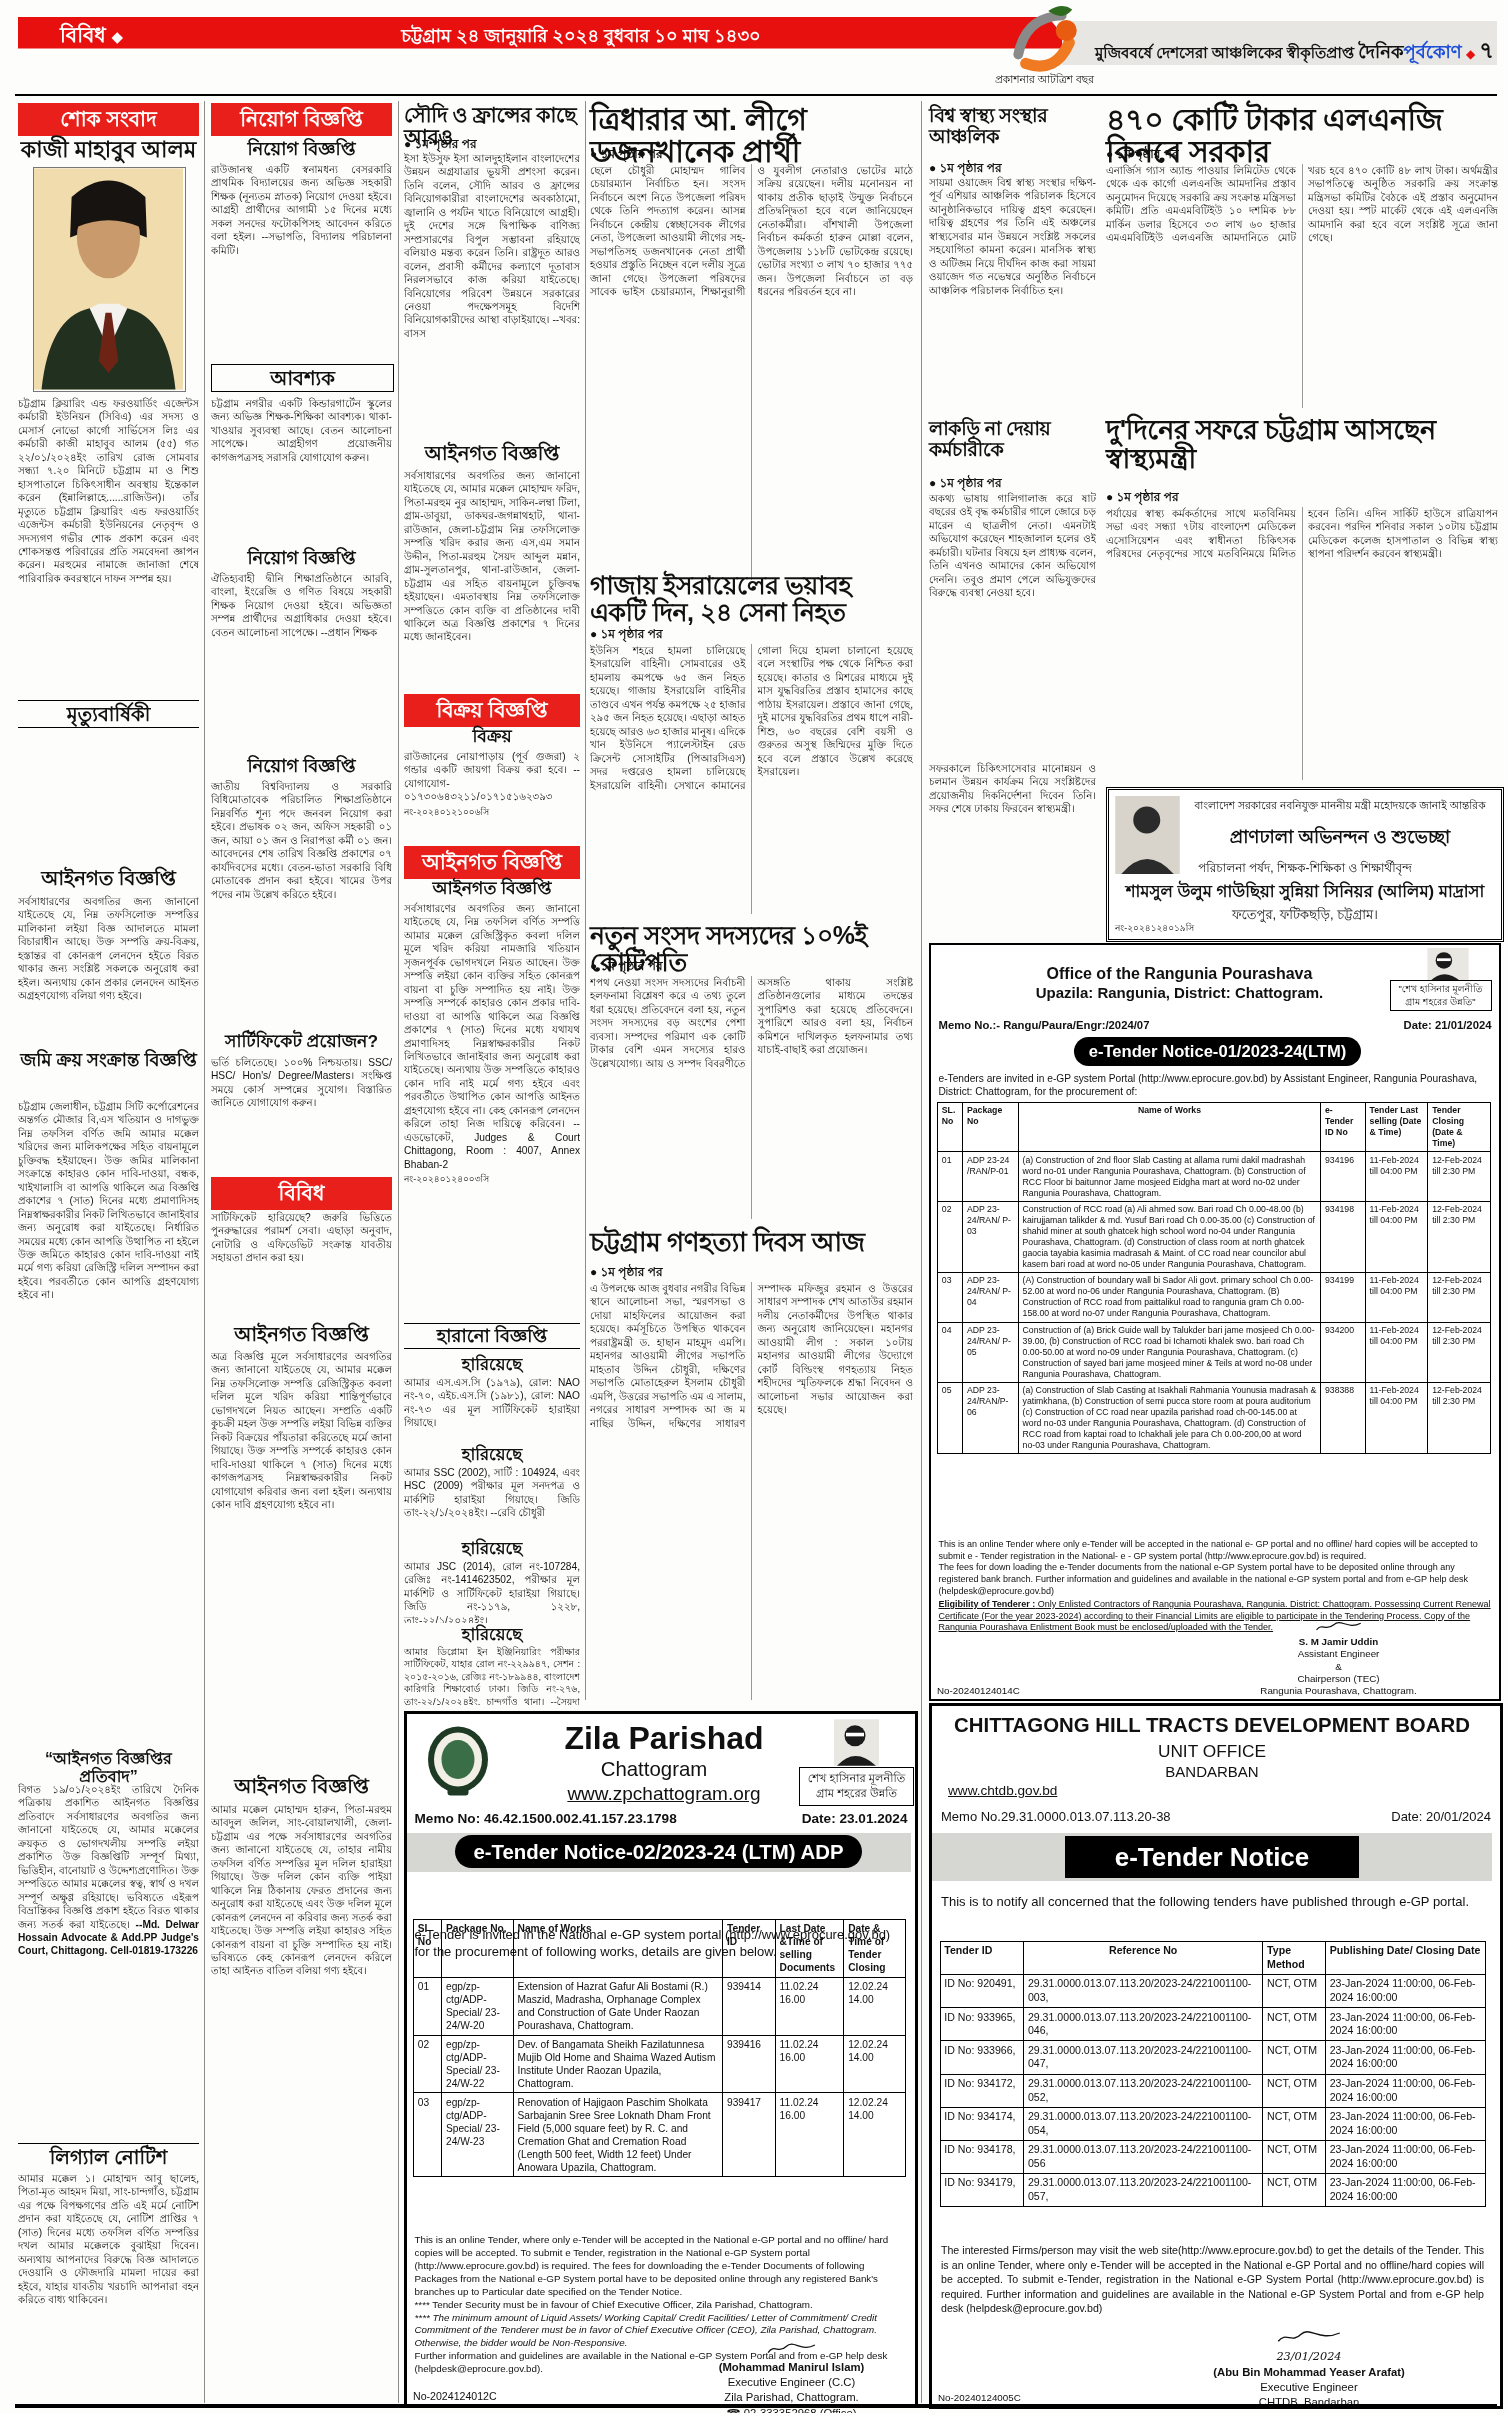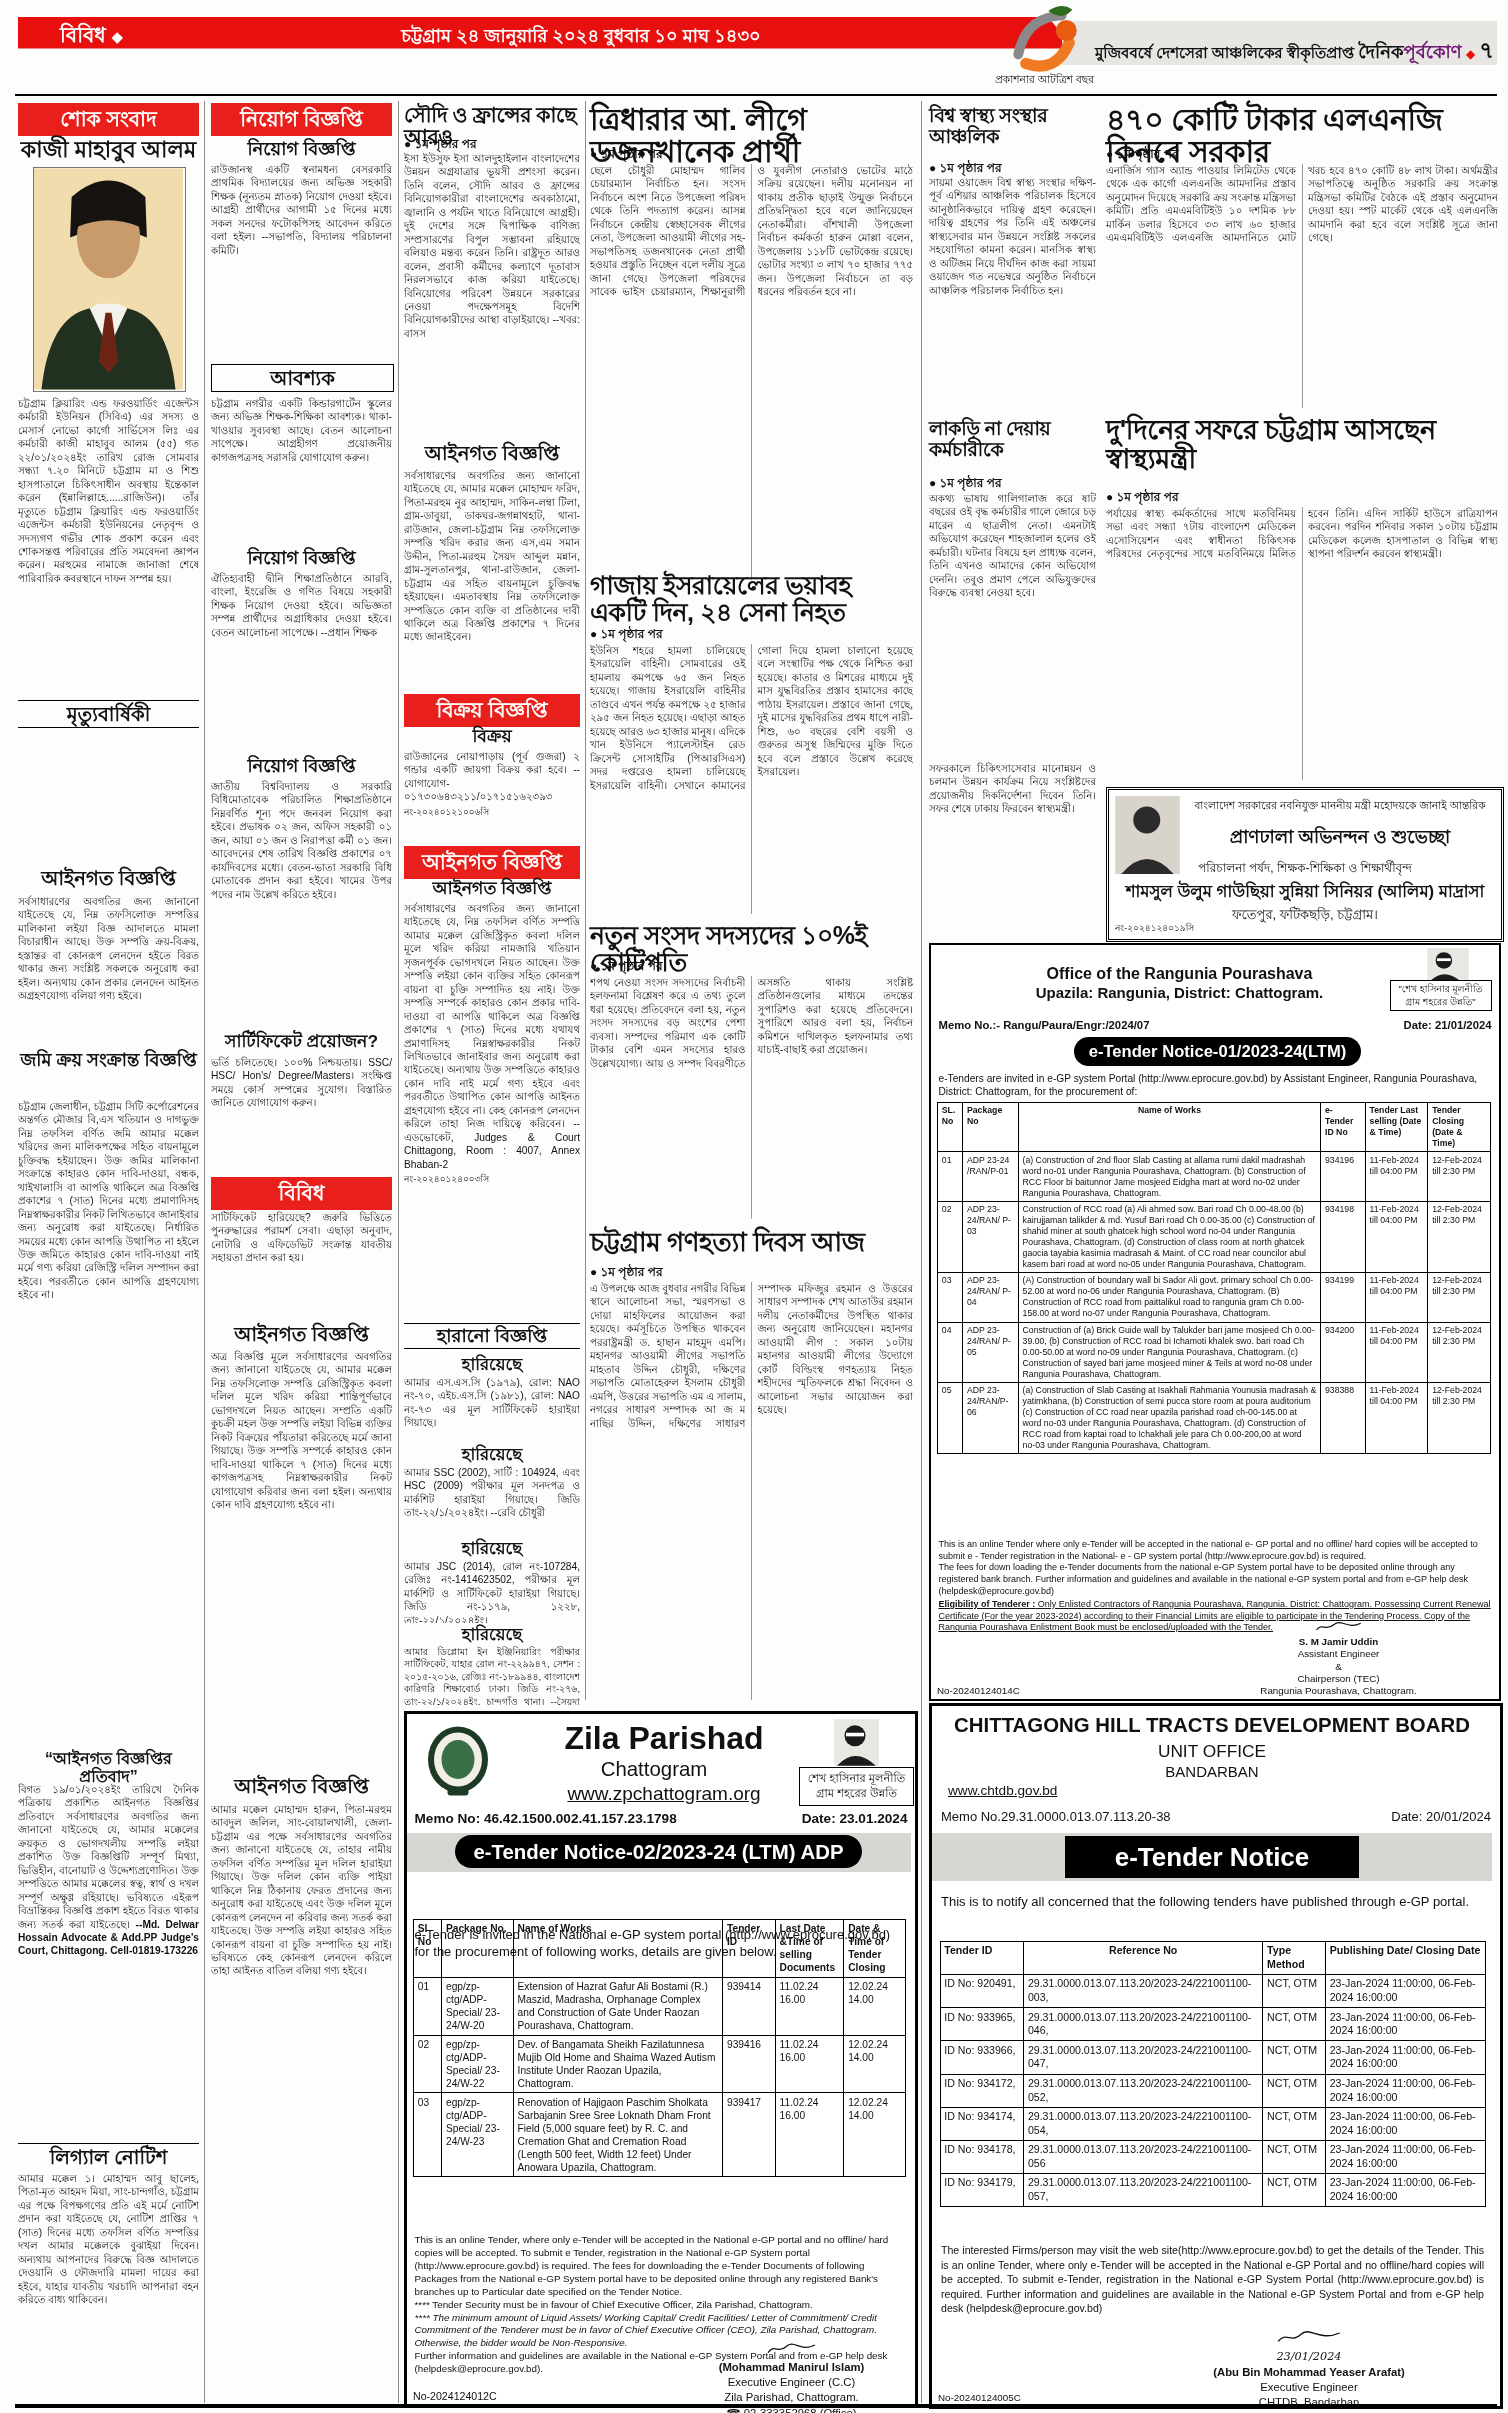--- a/index.html
+++ b/index.html
@@ -38,21 +38,21 @@
     <div class="abs" style="left:317px;top:22px;width:528px;color:#fff;font-weight:bold;font-size:18px;text-align:center;">চট্টগ্রাম ২৪ জানুয়ারি ২০২৪ বুধবার ১০ মাঘ ১৪৩০</div>
 
     <svg class="abs" style="left:1003px;top:1.5px;" width="83" height="78" viewBox="0 0 110 104">
       <path d="M20 70 Q30 20 78 18" stroke="#8a8a8a" stroke-width="13" fill="none" stroke-linecap="round"></path>
       <path d="M30 82 Q70 96 88 54" stroke="#f07a22" stroke-width="15" fill="none" stroke-linecap="round"></path>
       <circle cx="84" cy="38" r="14" fill="#e85c12"></circle>
       <path d="M60 12 Q78 0 92 10 Q80 26 60 12" fill="#2e6b1f"></path>
     </svg>
     <div class="abs" style="left:1094px;top:33px;width:400px;text-align:right;font-size:15px;font-weight:bold;">
       <span>মুজিববর্ষে দেশসেরা আঞ্চলিকের স্বীকৃতিপ্রাপ্ত</span>
-      <span style="font-size:18px;">দৈনিক</span><span style="color:#701a75;font-size:18px;">পূর্বকোণ</span>
+      <span style="font-size:18px;">দৈনিক</span><span style="color:#1d4ed8;font-size:18px;">পূর্বকোণ</span>
       <span style="color:#e8100f;font-size:12px;">◆</span>
       <span style="font-size:22.6px;">৭</span>
     </div>
     <div class="abs" style="left:958px;top:72px;width:173px;text-align:center;font-size:10.6px;">প্রকাশনার আটত্রিশ বছর</div>
   </div>
   <div class="abs" style="left:15px;top:94px;width:1482px;height:2.3px;background:#000;"></div>
 
   <div class="vrule" style="left:204px;top:101px;height:2302px;"></div>
   <div class="vrule" style="left:398px;top:101px;height:2302px;"></div>
   <div class="vrule" style="left:585px;top:101px;height:1599px;"></div>

